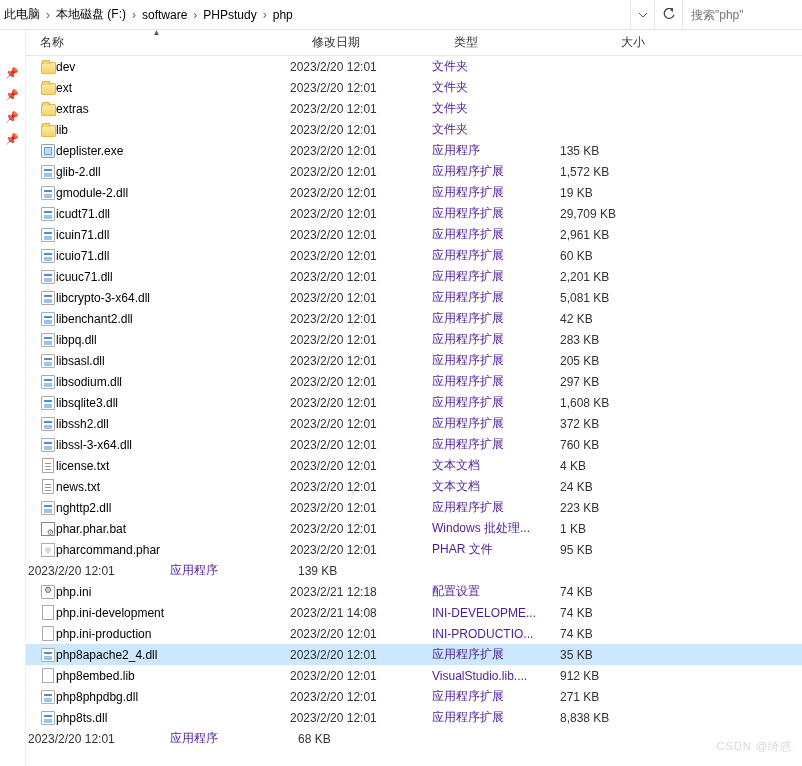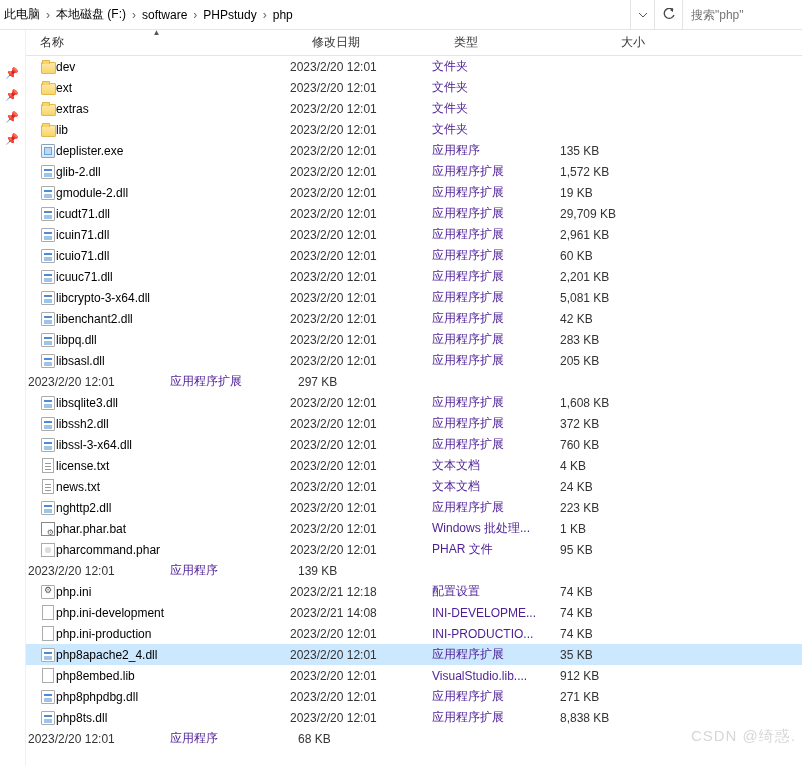--- a/index.html
+++ b/index.html
@@ -47,21 +47,21 @@
     .ico-txt { width: 12px; height: 15px; border: 1px solid #ababab; background: #fff; position: relative; }
     .ico-txt::before,.ico-txt::after { content: ""; position: absolute; left: 2px; right: 2px; height: 1px; background: #999; }
     .ico-txt::before { top: 4px; } .ico-txt::after { top: 7px; box-shadow: 0 3px 0 #999; }
     .ico-bat { width: 14px; height: 14px; border: 1px solid #888; background: #fff; position: relative; }
     .ico-bat::after { content: "⚙"; font-size: 8px; position: absolute; right: 0; bottom: -2px; color: #666; }
     .ico-php { width: 16px; height: 12px; background: #6c7eb7; color: #fff; font-size: 7px; font-weight: bold; display: flex; align-items: center; justify-content: center; border-radius: 2px; }
     .ico-blank { width: 12px; height: 15px; border: 1px solid #ababab; background: #fff; }
     .ico-phar { width: 14px; height: 14px; border: 1px solid #ababab; background: #fff; position:relative; }
     .ico-phar::after{content:"";position:absolute;inset:3px;background:#ddd;border-radius:2px;}
 
-    .watermark { position: absolute; right: 6px; bottom: 20px; color: #d7d7d7; font-size: 15px; letter-spacing: 1px; pointer-events: none; }
+    .watermark { position: absolute; right: 6px; bottom: 12px; color: #d7d7d7; font-size: 11px; letter-spacing: 1px; pointer-events: none; }
   </style>
 </head>
 <body>
 
 <div class="toolbar">
   <div class="breadcrumb" id="breadcrumb">
       <div class="crumb">此电脑</div>
       <span class="crumb-sep">›</span>
       <div class="crumb">本地磁盘 (F:)</div>
       <span class="crumb-sep">›</span>
@@ -264,20 +264,26 @@
             <span class="icon">
               <span class="ico-dll"></span>
             </span>
             <span>libsasl.dll</span>
           </div>
           <div class="cell-date">2023/2/20 12:01</div>
           <div class="cell-type">应用程序扩展</div>
           <div class="cell-size">205 KB</div>
         </div>
         <div class="row">
+          <div class="cell-name">
+            <span class="icon">
+              <span class="ico-dll"></span>
+            </span>
+            <span>libsodium.dll</span>
+          </div>
           <div class="cell-date">2023/2/20 12:01</div>
           <div class="cell-type">应用程序扩展</div>
           <div class="cell-size">297 KB</div>
         </div>
         <div class="row">
           <div class="cell-name">
             <span class="icon">
               <span class="ico-dll"></span>
             </span>
             <span>libsqlite3.dll</span>

